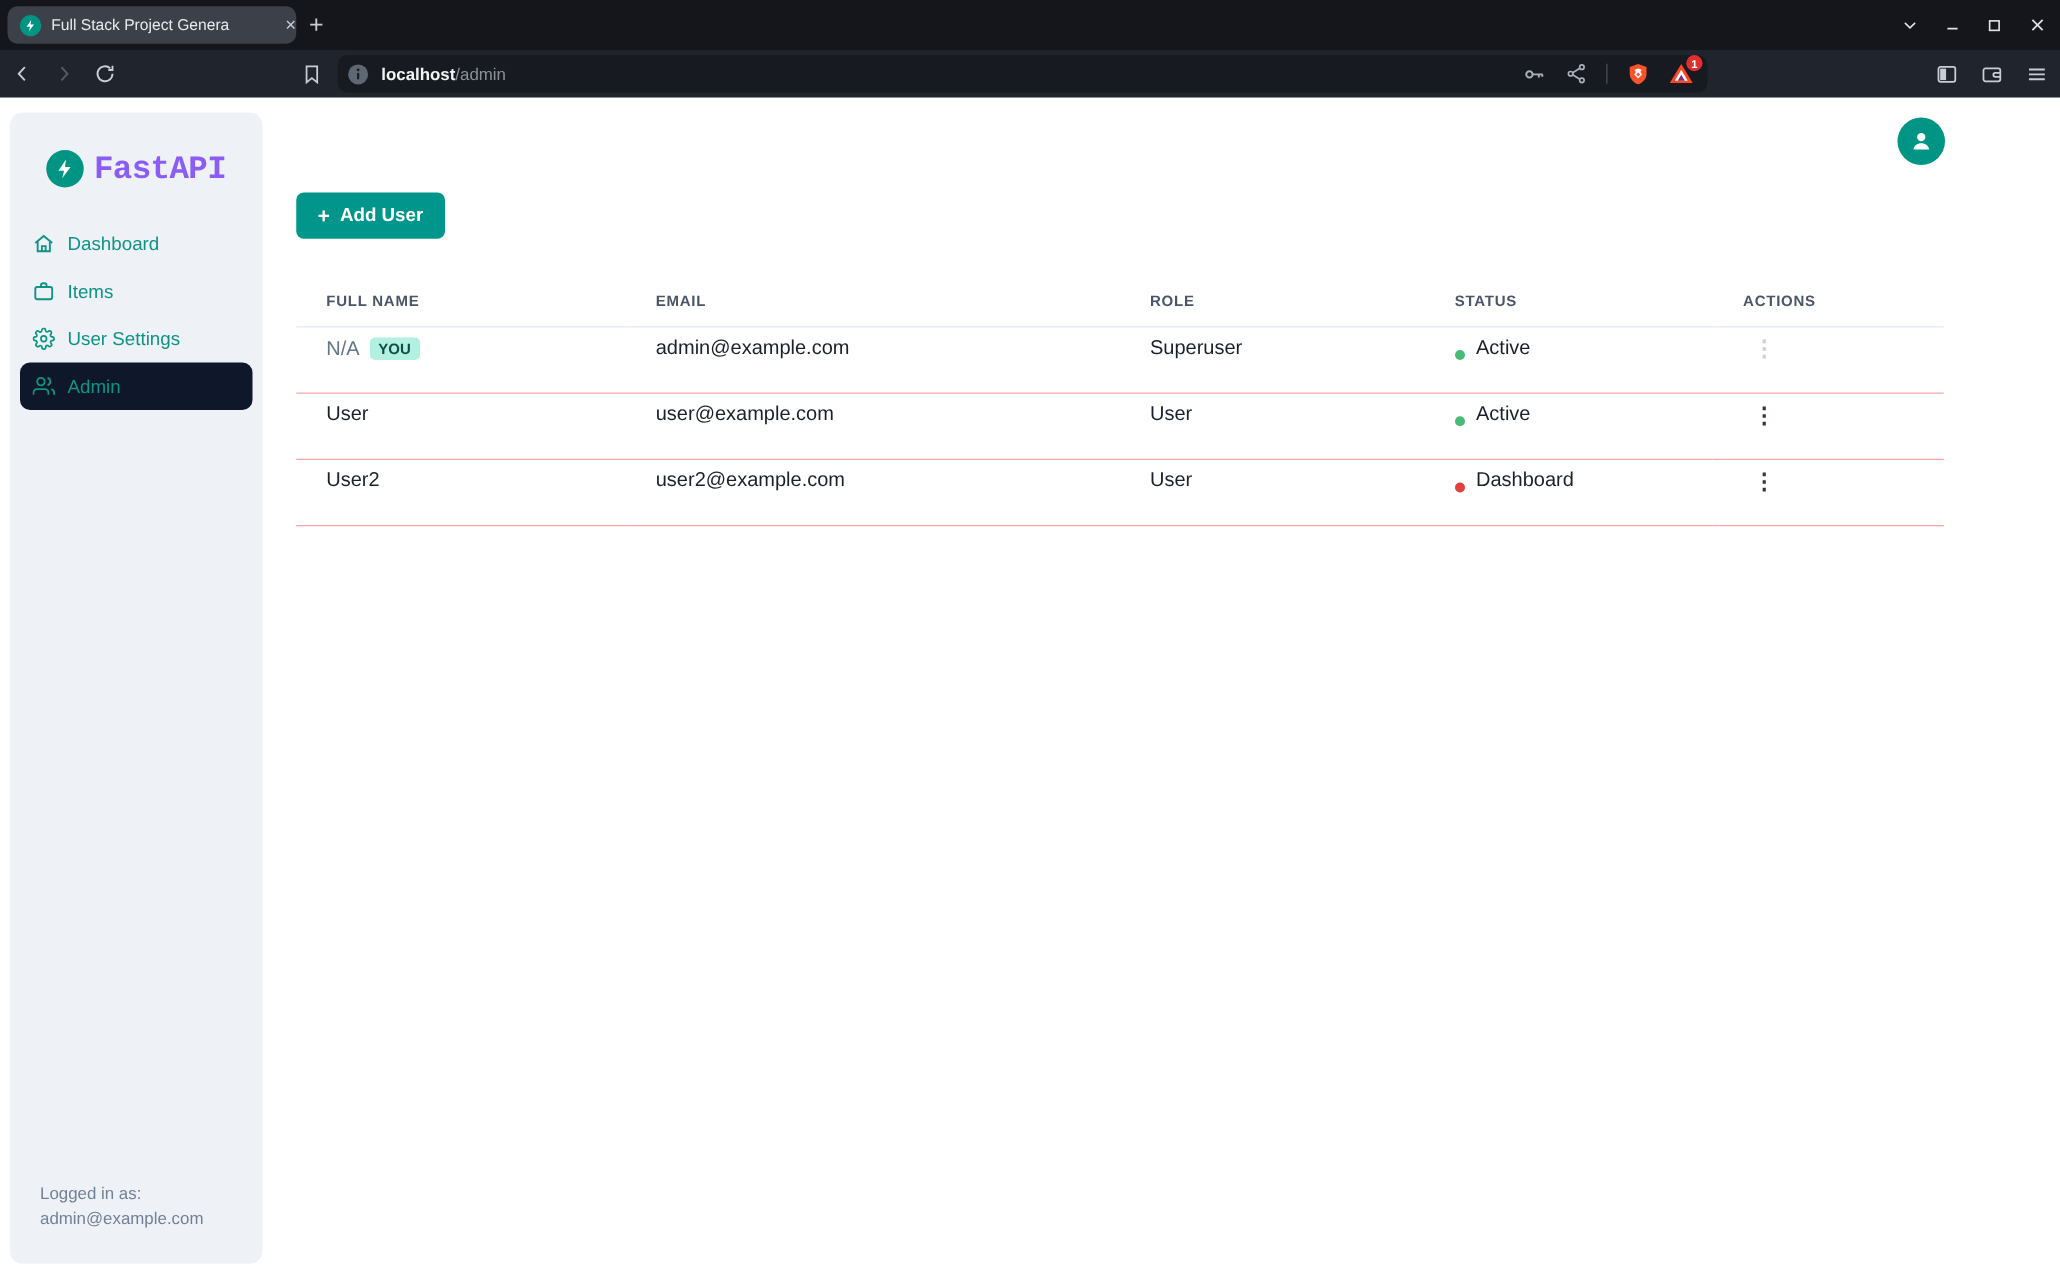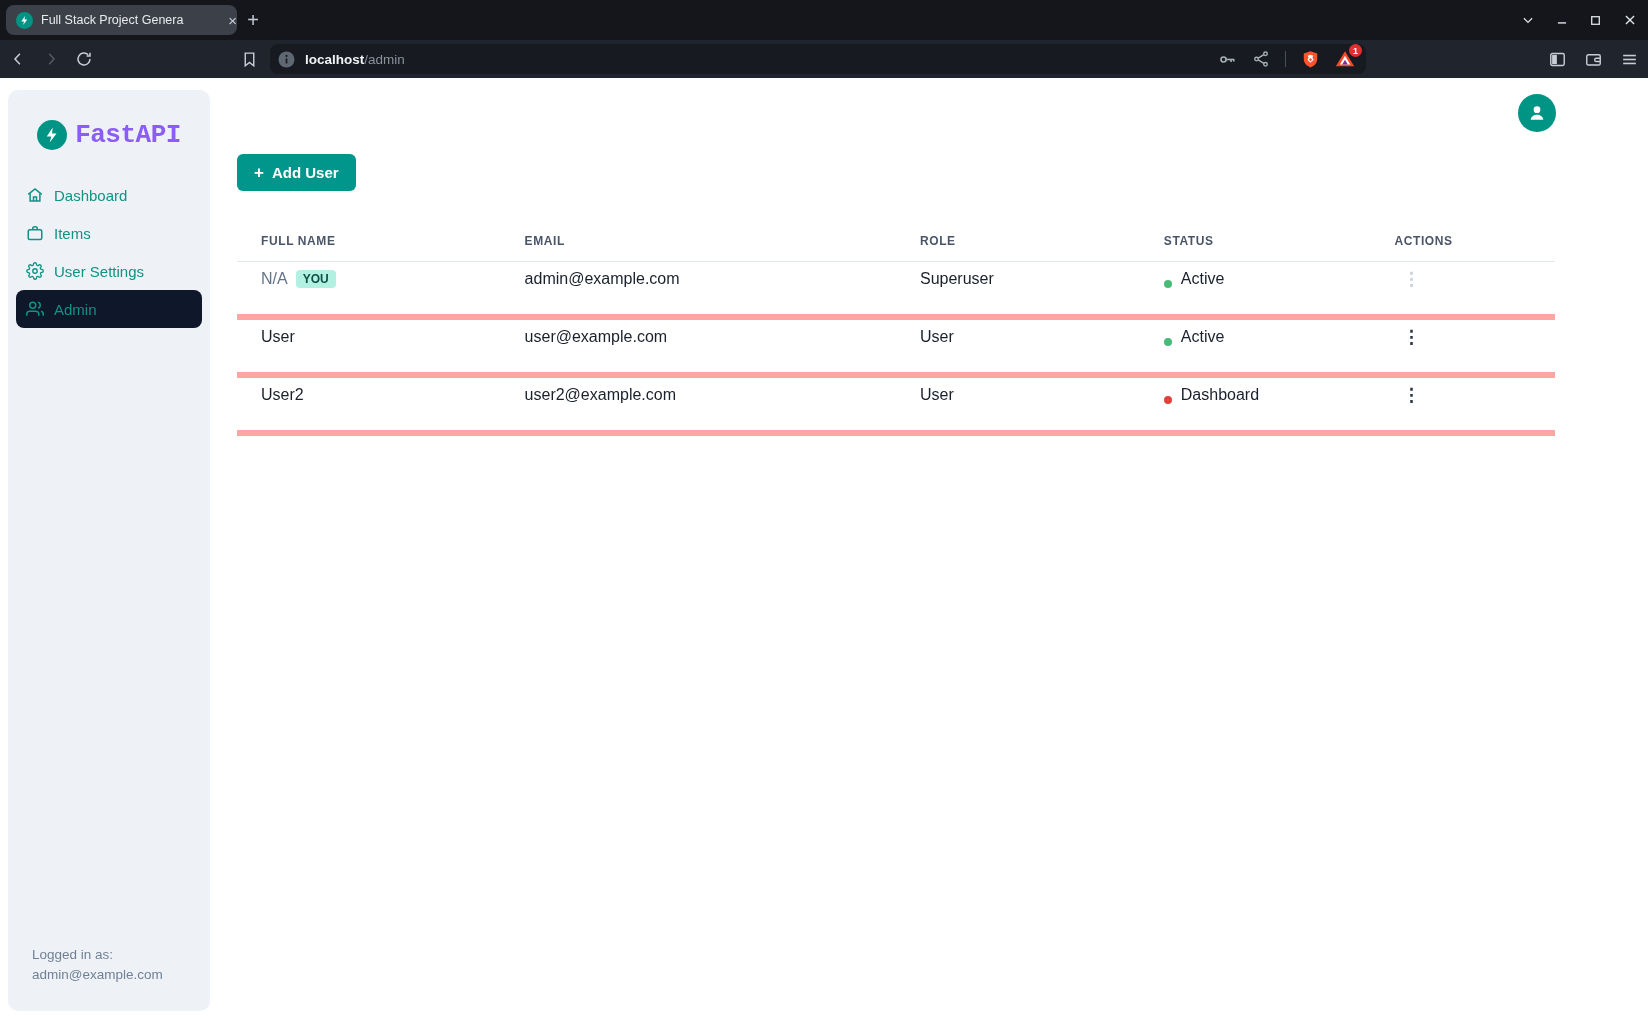--- a/index.html
+++ b/index.html
@@ -65,21 +65,21 @@
   .page-title { color:#16213c; font-size:29px; font-weight:bold; letter-spacing:-0.3px; }
   .add-user-btn { margin-top:32px; display:inline-flex; align-items:center; gap:8px; height:37px;
                   padding:0 17px; background:#00968b; border:none; border-radius:6px; color:#fff;
                   font-size:15px; font-weight:bold; font-family:inherit; cursor:pointer; }
   .add-user-plus { font-size:17px; font-weight:bold; }
 
   table.users { width:100%; margin-top:30px; border-collapse:collapse; }
   table.users th { text-align:left; font-size:12px; font-weight:bold; color:#4a5568; letter-spacing:0.6px;
                    padding:13px 16px 13px 24px; border-bottom:1px solid #e2e8f0; }
   table.users td { padding:6px 16px 24px 24px; font-size:16px; color:#1a202c;
-                   border-bottom:6px solid #fca5a5; }
+                   border-bottom:1px solid #fca5a5; }
   .col-name { width:20%; } .col-email { width:30%; } .col-role { width:18.5%; }
   .col-status { width:17.5%; } .col-actions { width:14%; }
   .muted-name { color:#64748b; }
   .you-badge { display:inline-block; background:#b2f0e1; color:#0d4f44; font-size:12px; font-weight:bold;
                padding:2px 7px; border-radius:4px; margin-left:8px; vertical-align:1px; }
   .status-cell { display:flex; align-items:flex-end; gap:9px; }
   .dot { width:8px; height:8px; border-radius:50%; flex:0 0 auto; }
   .dot.active { background:#48bb78; }
   .dot.inactive { background:#e53e3e; }
   .kebab-btn { background:none; border:none; font-size:18px; font-weight:bold; color:#2d3748;

